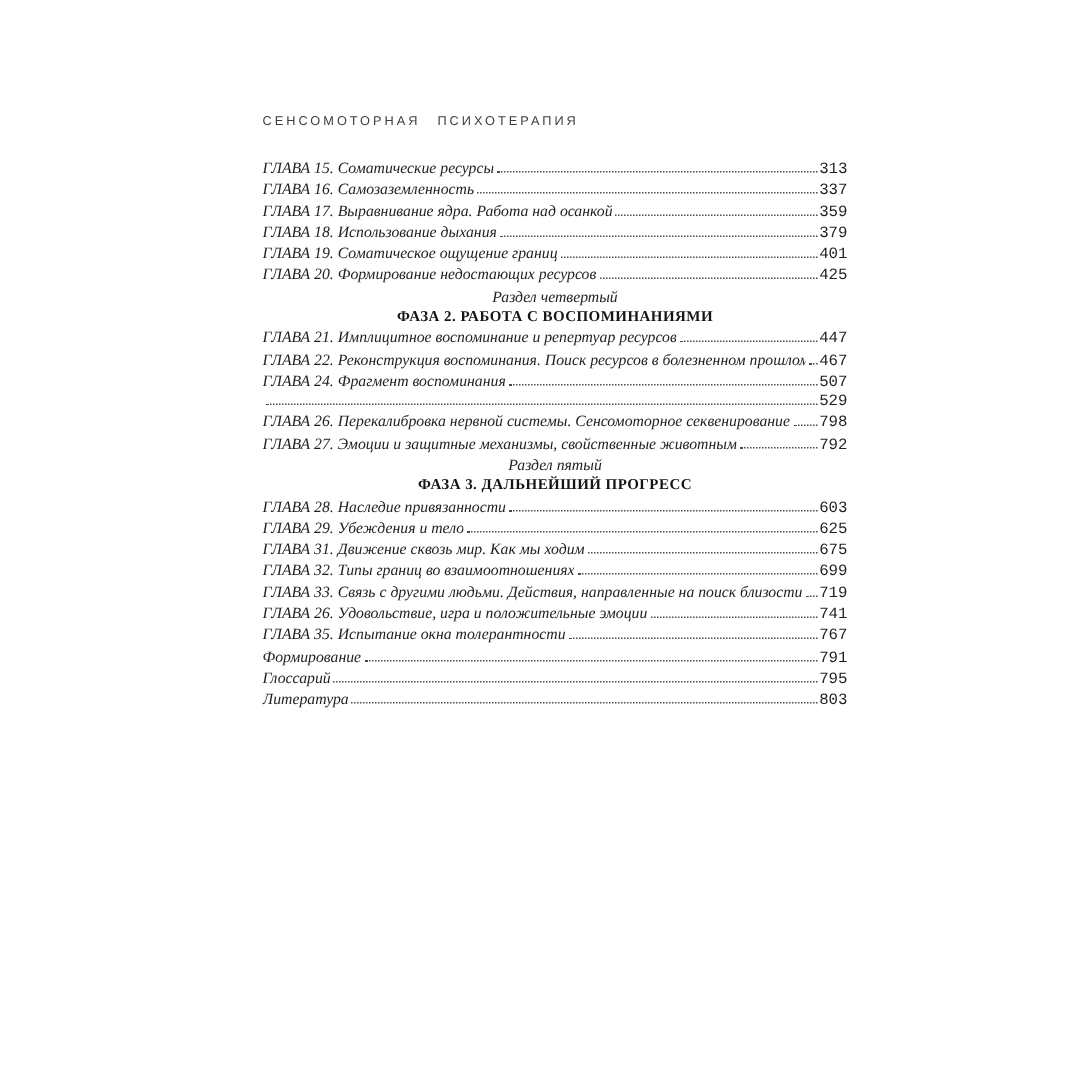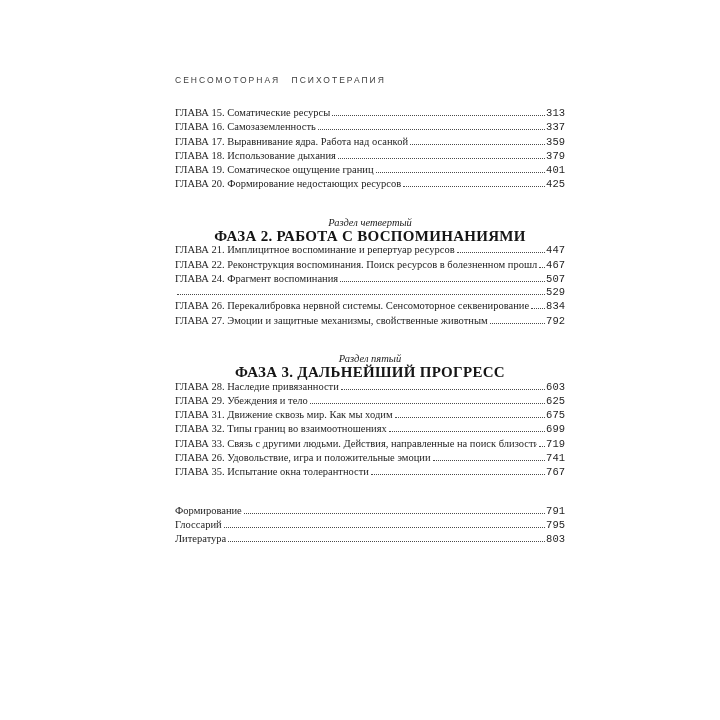--- a/index.html
+++ b/index.html
@@ -29,47 +29,48 @@
     color: #3c3c3c;
     line-height: 10px;
     white-space: nowrap;
   }
   .toc {
     margin-top: 21px;
     font-size: 10.5px;
     line-height: 13.3px;
   }
   .toc-section.with-gap {
-    margin-top: 24px;
+    margin-top: 0;
   }
   .section-label {
     text-align: center;
     font-style: italic;
     font-size: 10.5px;
     line-height: 13px;
     color: #222;
   }
   .section-title {
     text-align: center;
     font-weight: bold;
-    font-size: 15px;
+    font-size: 10px;
     line-height: 14.5px;
     letter-spacing: 0.3px;
     color: #151515;
   }
   .toc-row {
     display: flex;
     align-items: baseline;
     width: 100%;
   }
   .toc-entry-title {
     white-space: nowrap;
     flex: 0 1 auto;
     min-width: 0;
     overflow: hidden;
+    font-style: italic;
   }
   .dot-leader {
     flex: 1 1 6px;
     min-width: 6px;
     border-bottom: 1.3px dotted #4a4a4a;
     margin: 0 1px 2px 2px;
   }
   .toc-page-number {
     white-space: nowrap;
     flex: 0 0 auto;
@@ -132,21 +133,21 @@
           <span class="dot-leader"></span>
           <span class="toc-page-number">507</span>
         </div>
         <div class="toc-row">
           <span class="dot-leader"></span>
           <span class="toc-page-number">529</span>
         </div>
         <div class="toc-row">
           <span class="toc-entry-title">ГЛАВА 26. Перекалибровка нервной системы. Сенсомоторное секвенирование</span>
           <span class="dot-leader"></span>
-          <span class="toc-page-number">834</span>
+          <span class="toc-page-number">798</span>
         </div>
         <div class="toc-row">
           <span class="toc-entry-title">ГЛАВА 27. Эмоции и защитные механизмы, свойственные животным</span>
           <span class="dot-leader"></span>
           <span class="toc-page-number">792</span>
         </div>
       </section>
       <section class="toc-section with-gap">
         <div class="section-label">Раздел пятый</div>
         <div class="section-title">ФАЗА 3. ДАЛЬНЕЙШИЙ ПРОГРЕСС</div>

